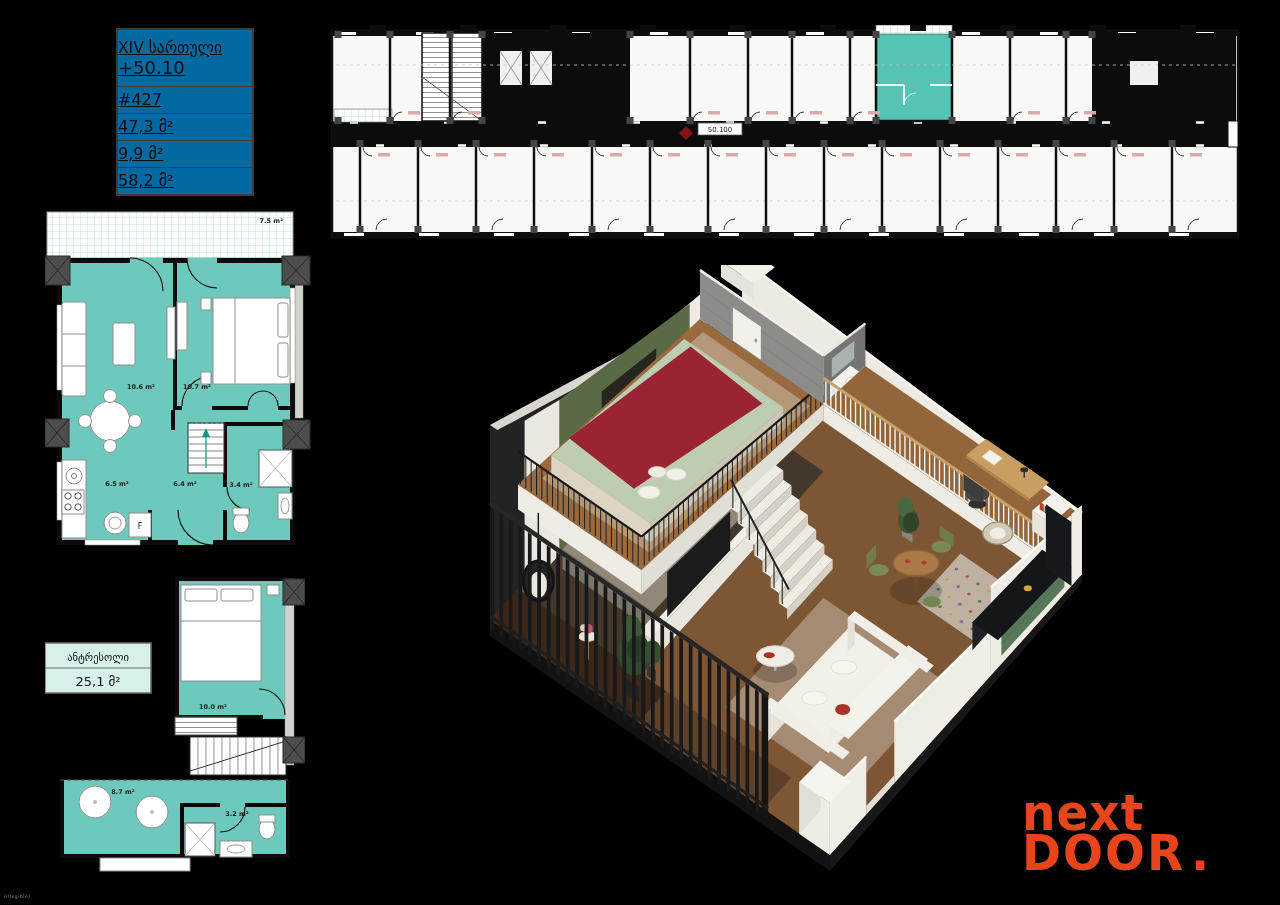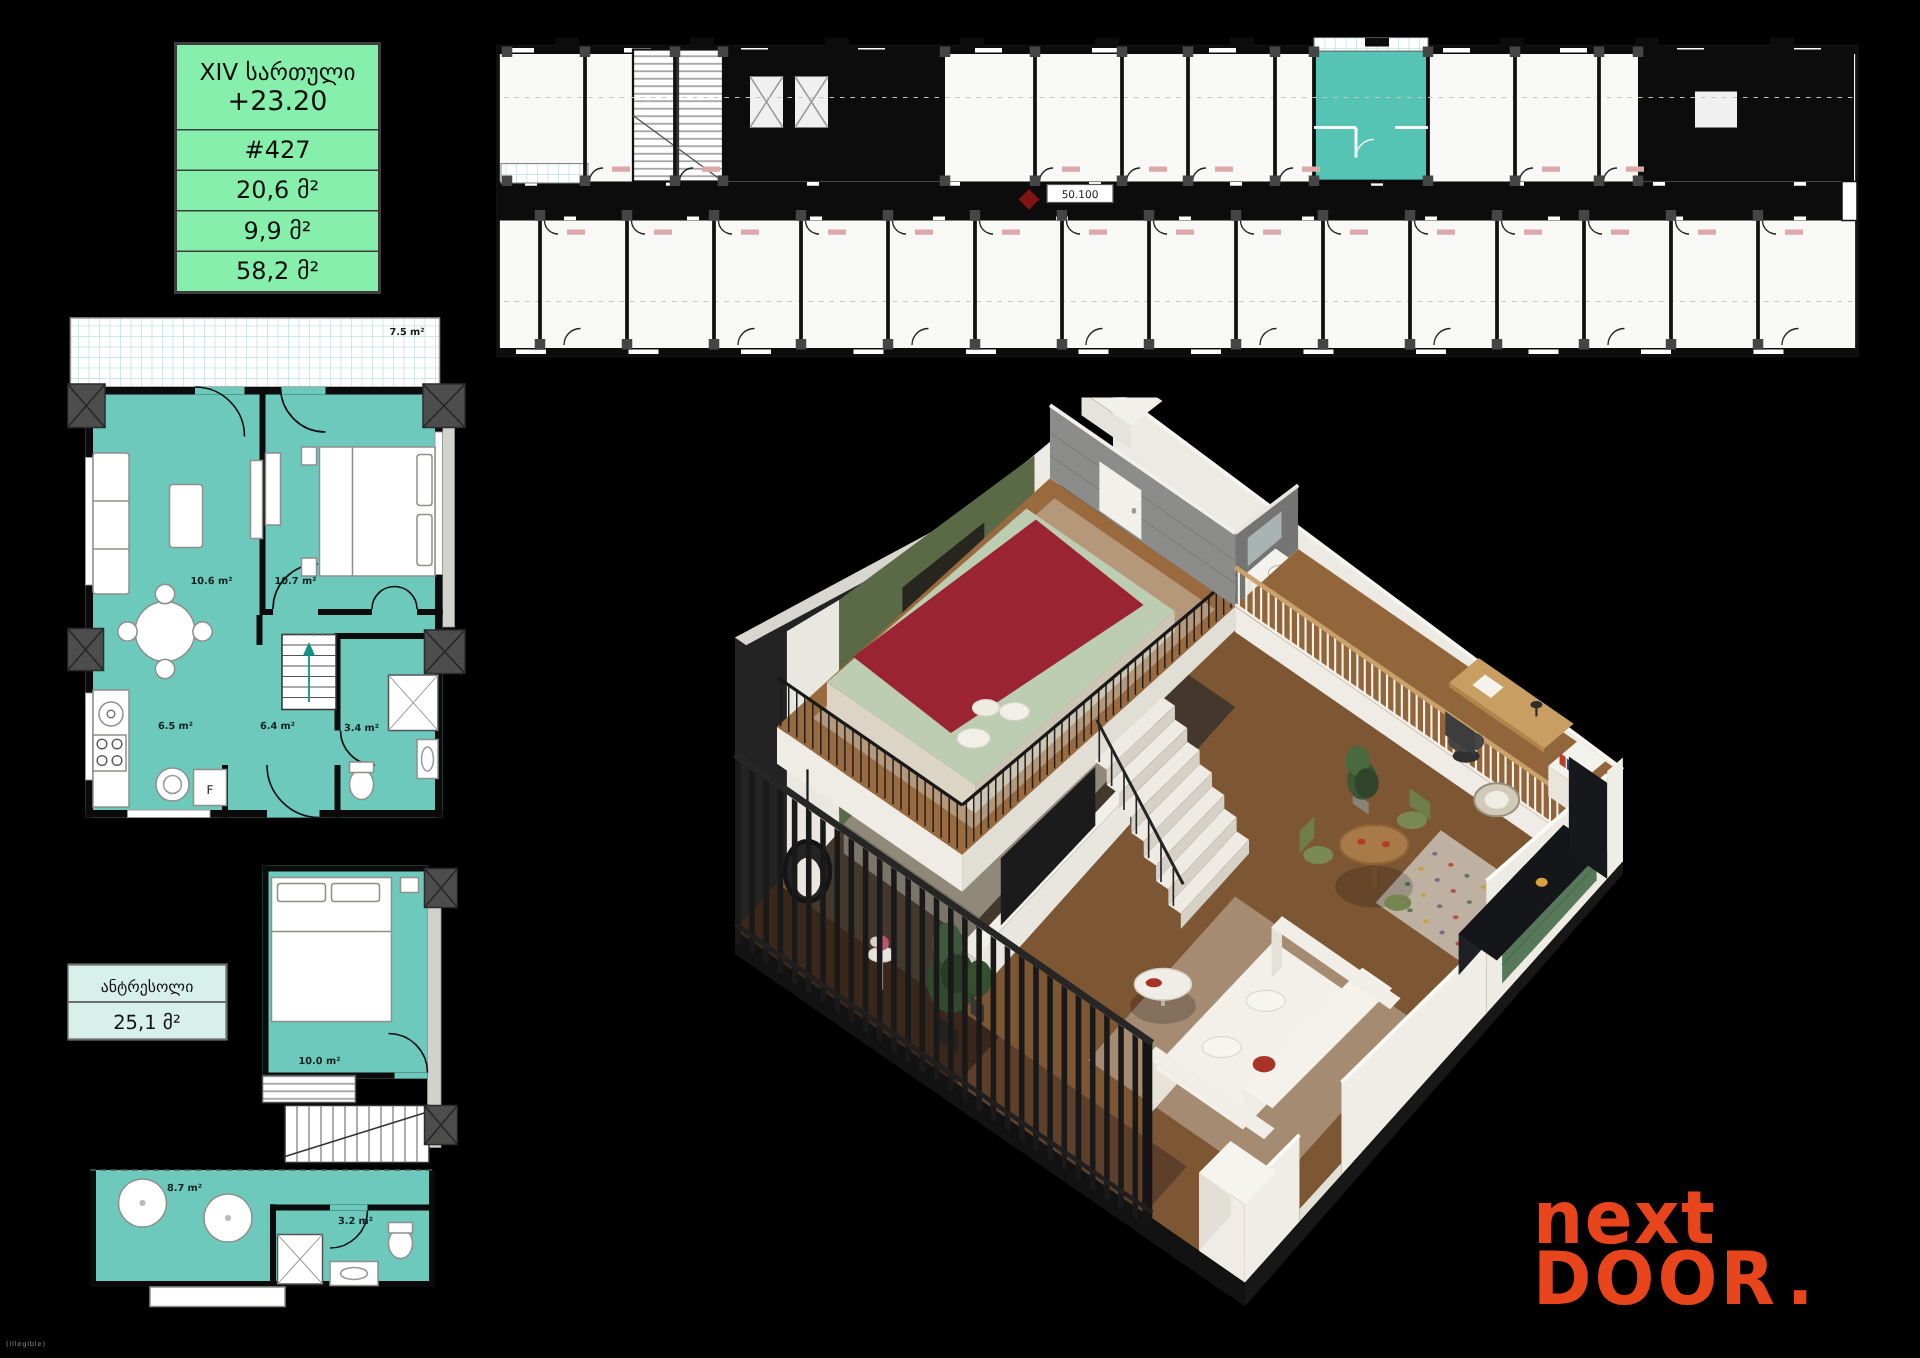--- a/index.html
+++ b/index.html
@@ -1,21 +1,21 @@
 <!DOCTYPE html>
 <html><head>
 <meta charset="utf-8">
 <style>
   html,body{margin:0;padding:0;background:#000;}
   body{width:1280px;height:905px;position:relative;overflow:hidden;
        font-family:"DejaVu Sans",sans-serif;}
   .abs{position:absolute;}
   
-  .info-table{left:116px;top:28px;width:134px;background:#86efac;
-    border:2px solid #3c3c3c;color:#0d0d0d;text-align:center;}
+  .info-table{left:116px;top:28px;width:134px;background:#0369a1;
+    border:2px solid #3c3c3c;color:#0d0d0d;text-align:left;text-decoration:underline;}
   .it-row{border-top:1.5px solid #3c3c3c;height:26px;line-height:26px;font-size:16px;}
   .it-row:first-child{border-top:none;height:56px;line-height:normal;
     display:flex;flex-direction:column;justify-content:center;}
   .it-row .l1{font-size:15.5px;}
   .it-row .l2{font-size:18px;}
   
   svg text{font-family:"DejaVu Sans",sans-serif;}
   .arealbl{font-size:6.5px;font-weight:bold;fill:#13221e;}
   
   .logo{left:1022px;top:794px;width:200px;color:#e8451c;font-weight:900;
@@ -24,24 +24,24 @@
   .logo .l2{letter-spacing:2px;}
   .logo .dot{display:inline-block;margin-left:6px;}
   .fineprint{left:4px;top:894px;font-size:4.5px;color:#8a8a8a;letter-spacing:.5px;}
 </style>
 </head>
 <body>
 
 <div class="abs info-table">
   <div class="it-row">
     <div class="l1">XIV სართული</div>
-    <div class="l2">+23.20</div>
+    <div class="l2">+50.10</div>
   </div>
   <div class="it-row">#427</div>
-  <div class="it-row">20,6 მ²</div>
+  <div class="it-row">47,3 მ²</div>
   <div class="it-row">9,9 მ²</div>
   <div class="it-row">58,2 მ²</div>
 </div>
 
 <svg class="abs" style="left:330px;top:25px" width="912" height="218" viewBox="0 0 912 218" id="keyplan">
   <defs>
     <pattern id="hg" width="7" height="7" patternUnits="userSpaceOnUse">
       <rect width="7" height="7" fill="#ffffff"></rect>
       <path d="M7 0H0V7" fill="none" stroke="#bfe3db" stroke-width="1"></path>
     </pattern>

